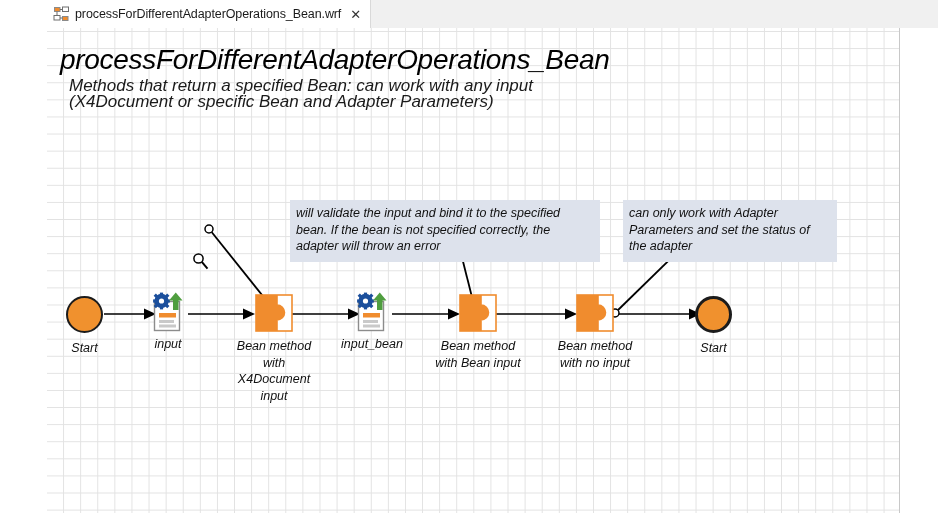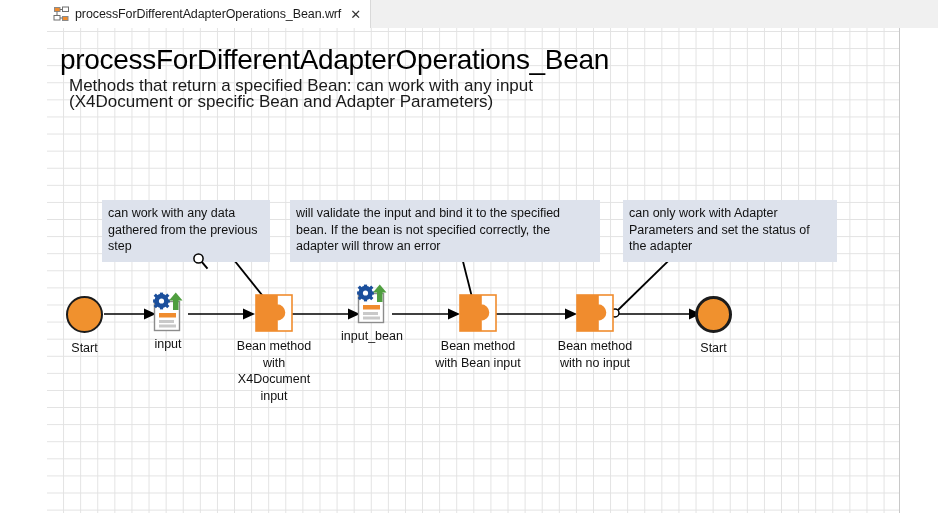--- a/index.html
+++ b/index.html
@@ -77,20 +77,21 @@
     height: 485px;
     background-color: #ffffff;
     background-image:
       linear-gradient(to right, #e2e2e2 1px, transparent 1px),
       linear-gradient(to bottom, #e2e2e2 1px, transparent 1px);
     background-size: 17.1px 17.1px;
     background-position: -1px 3px;
     overflow: hidden;
     box-sizing: border-box;
     border-right: 1px solid #c8c8c8;
+    font-style: italic;
   }
   .scroll-gutter {
     position: absolute;
     left: 931px; top: 28px;
     width: 7px;
     height: 485px;
     background: #f7f7f7;
   }
 
   
@@ -228,21 +229,20 @@
         <circle cx="428" cy="278" r="4" fill="#ffffff" stroke="#000000" stroke-width="1.5"></circle>
       </g>
 
       <g>
         <line x1="653" y1="202" x2="569" y2="284" stroke="#000000" stroke-width="1.8"></line>
         <circle cx="654" cy="201" r="4" fill="#ffffff" stroke="#000000" stroke-width="1.5"></circle>
         <circle cx="568" cy="285" r="4" fill="#ffffff" stroke="#000000" stroke-width="1.5"></circle>
       </g>
     </svg>
 
-    <div class="note" style="left:55px; top:172px; width:168px; height:62px;">can work with any data gathered from the previous step</div>
 
     <div class="note" style="left:576px; top:172px; width:214px; height:62px;">can only work with Adapter Parameters and set the status of the adapter</div>
 
     <div class="note" style="left:243px; top:172px; width:310px; height:62px;">will validate the input and bind it to the specified bean. If the bean is not specified correctly, the adapter will throw an error</div>
 
     <div class="node" style="left:19px; top:268px;">
       <div class="terminator node-shape"></div>
       <div class="node-label narrow">Start</div>
     </div>
 
@@ -279,21 +279,21 @@
         <rect x="1" y="1" width="36" height="36" fill="#ffffff" stroke="#f08c2e" stroke-width="1.6"></rect>
         <path d="M1 1 H22 V11 a7 7 0 0 1 0 15 V37 H1 Z" fill="#f08c2e"></path>
         <path d="M22 1 V11 a7 7 0 0 1 0 15 V37" fill="none" stroke="#f08c2e" stroke-width="1.6"></path>
       </svg>
       <div class="node-label med">Bean method
 with
 X4Document
 input</div>
     </div>
 
-    <div class="node" style="left:305px; top:256px;">
+    <div class="node" style="left:305px; top:264px;">
       <svg class="node-shape" width="40" height="42" viewBox="0 0 40 42">
         <rect x="6.5" y="9.5" width="25" height="29" fill="#ffffff" stroke="#8c8c8c" stroke-width="1.4"></rect>
         <rect x="11" y="21" width="17" height="4.5" fill="#f08c2e"></rect>
         <rect x="11" y="28" width="15" height="3" fill="#c9c9c9"></rect>
         <rect x="11" y="32.5" width="17" height="3" fill="#c9c9c9"></rect>
         <g>
           <circle cx="13.5" cy="9" r="7.2" fill="#1b4f9c"></circle>
           <g fill="#1b4f9c">
             <rect x="11.9" y="0.6" width="3.2" height="3.4"></rect>
             <rect x="11.9" y="14" width="3.2" height="3.4"></rect>

